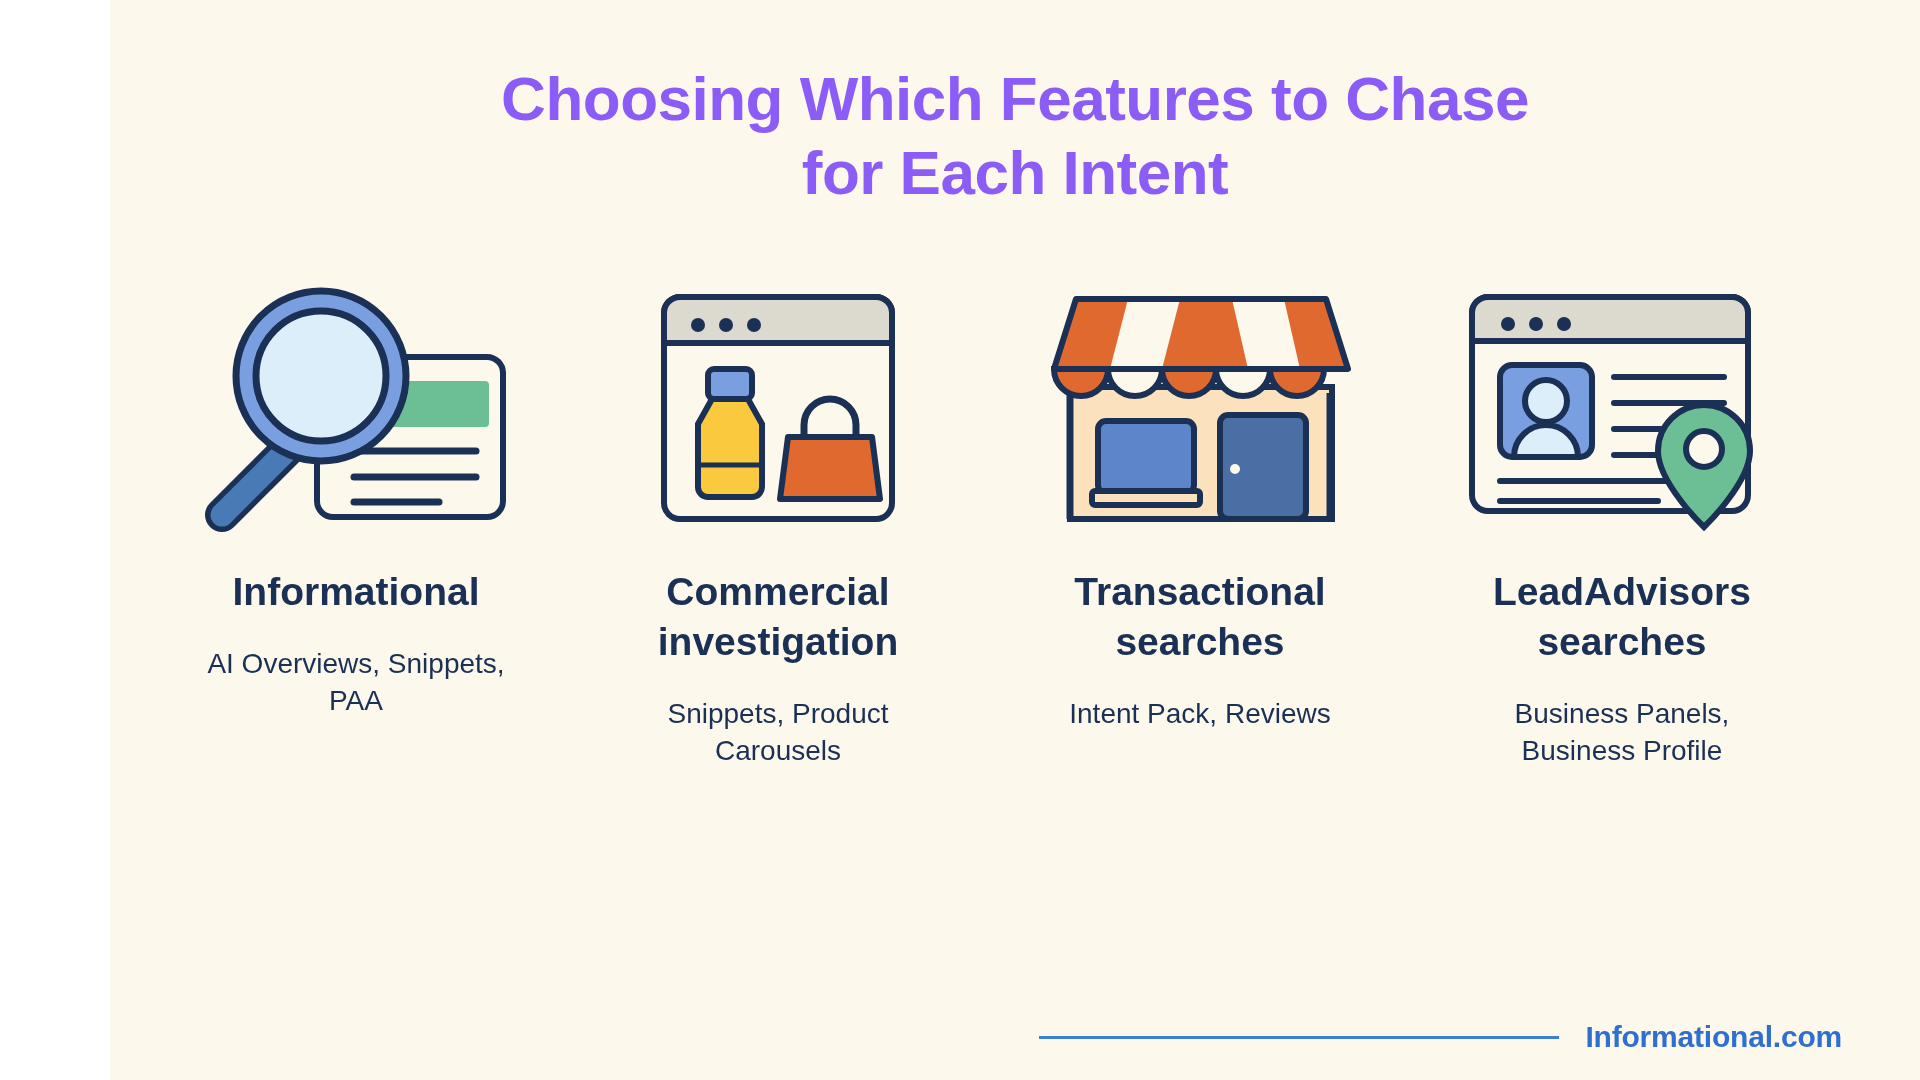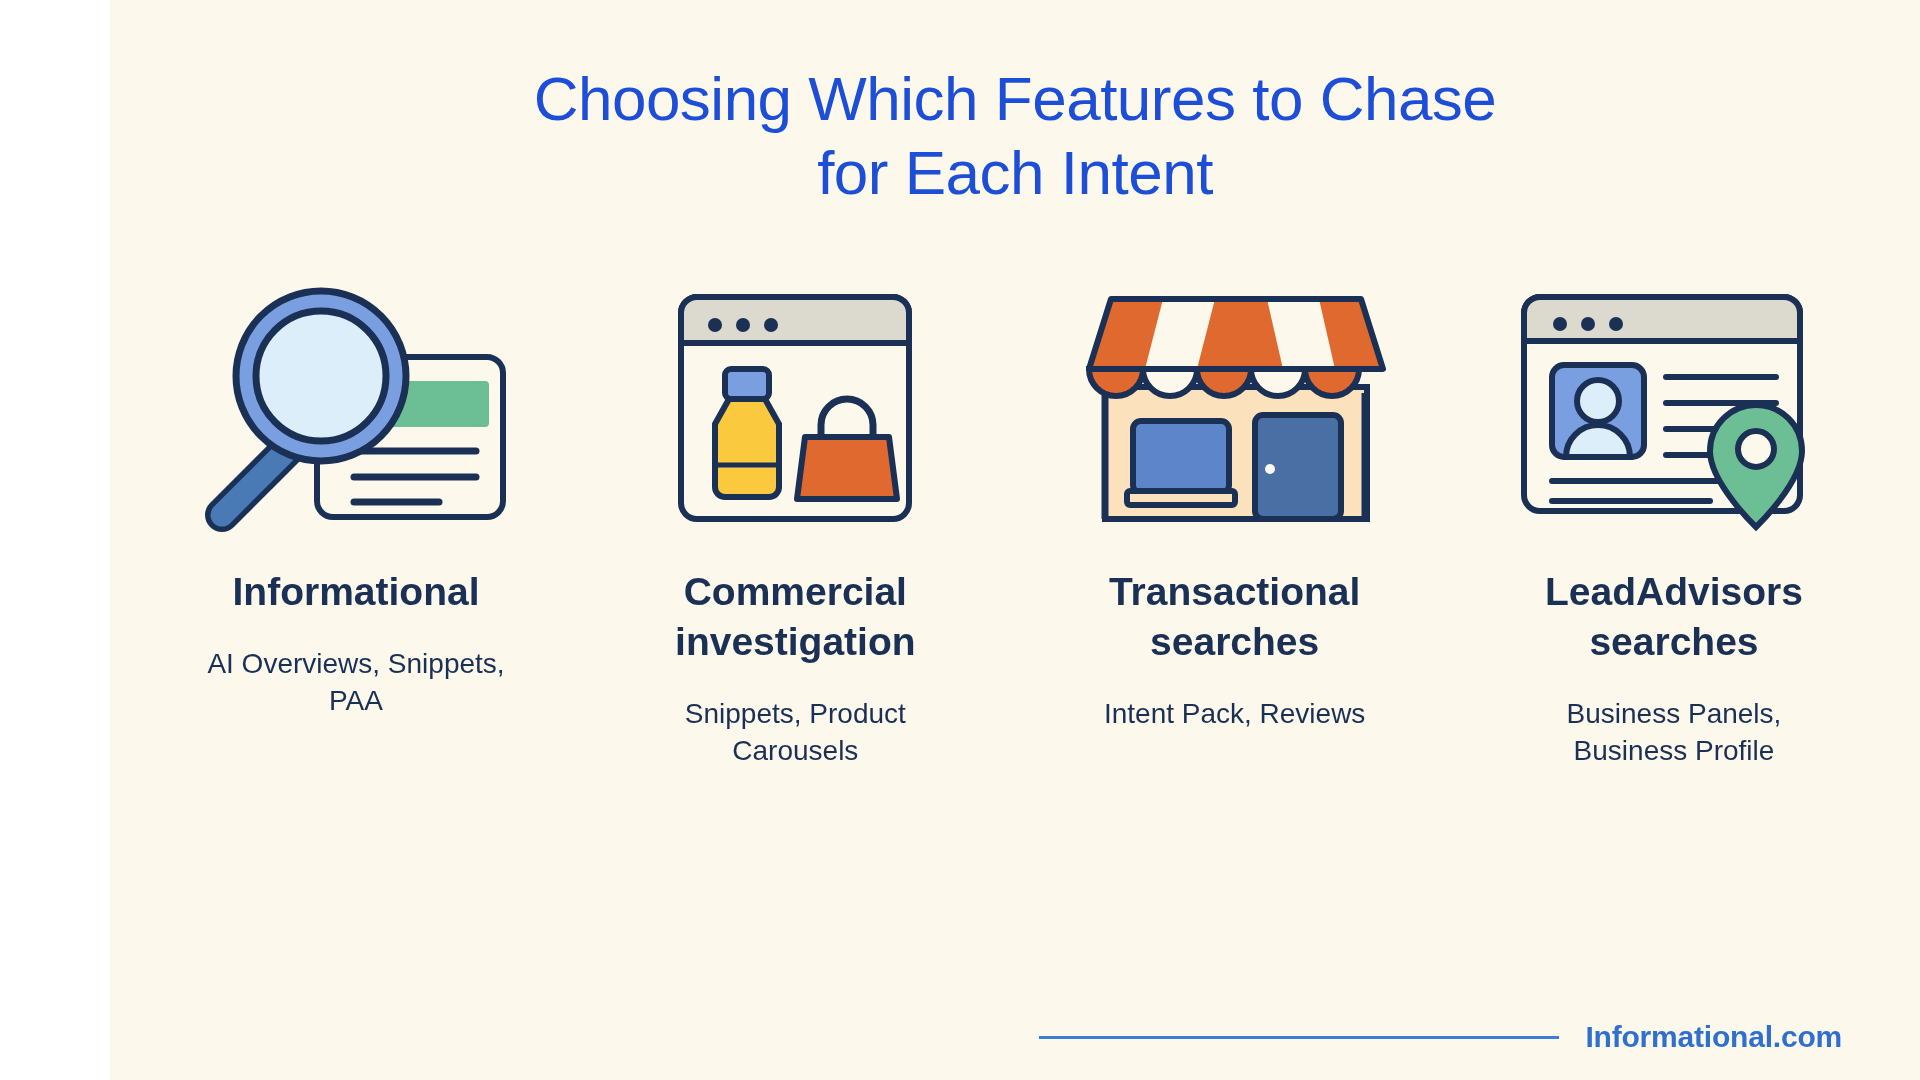--- a/index.html
+++ b/index.html
@@ -36,33 +36,34 @@
   }
 
   
   #title-block {
     margin-top: 62px;
     width: 1420px;
     text-align: center;
   }
   .title-line {
     font-size: 62px;
-    font-weight: normal;
-    color: #1d4ed8;
+    font-weight: bold;
+    color: #8b5cf6;
     letter-spacing: -0.5px;
     line-height: 1.20;
   }
 
   
   #columns {
     margin-top: 58px;
     width: 1700px;
     display: flex;
-    justify-content: space-between;
+    justify-content: flex-start;
     align-items: flex-start;
+    gap: 40px;
   }
 
   .column {
     width: 382px;
     display: flex;
     flex-direction: column;
     align-items: center;
   }
 
   .illus {

